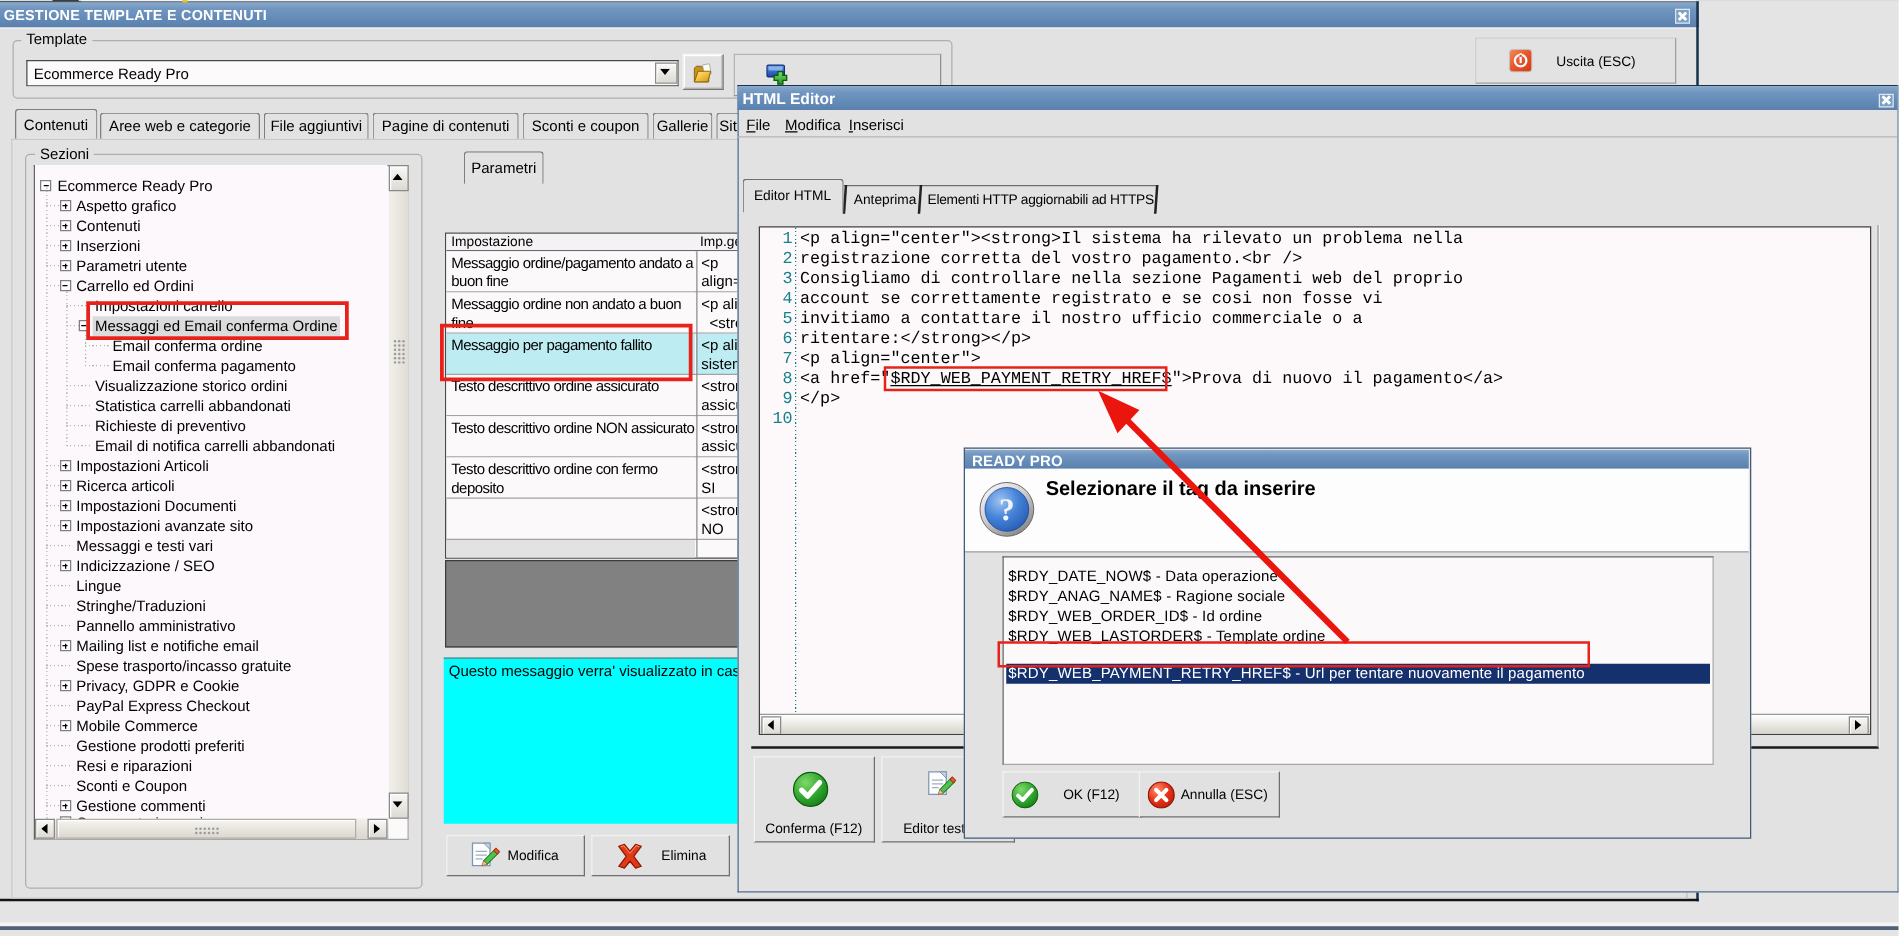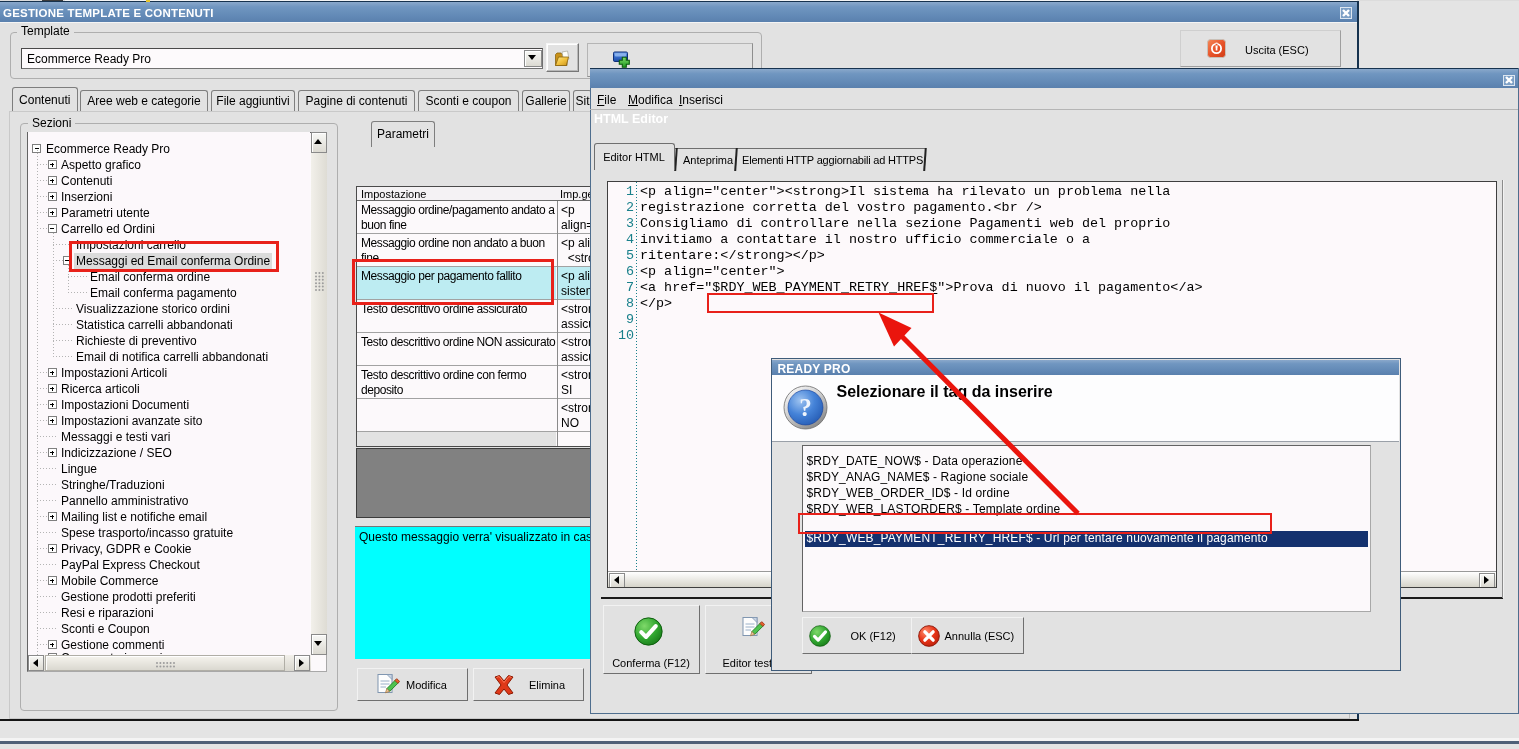--- a/index.html
+++ b/index.html
@@ -369,21 +369,21 @@
 <div class="bigbtn" style="left:473px;top:667.5px;width:111px;height:33.5px;z-index:1;">
       <div class="ab" style="left:18px;top:5px;"><svg width="24" height="22" viewBox="0 0 24 22">
           <path d="M3 3 L7.5 1.5 L12 7 L16.5 1.5 L21 3 L15 11 L21 19 L16.5 20.5 L12 15 L7.5 20.5 L3 19 L9 11 Z" fill="#e03818" stroke="#8c1800" stroke-width="1" stroke-linejoin="round"></path>
           <path d="M4.5 3.5 L7 2.5 L12 8.5 L17 2.5 L19.5 3.5" fill="none" stroke="#ff8866" stroke-width="1" opacity="0.8"></path>
         </svg></div>
       <div class="ab" style="left:55px;top:10px;font-size:11px;">Elimina</div>
     </div>
 <div class="ab" style="left:590px;top:68px;width:928.5px;height:646px;background:#e2e2e2;border-left:1.5px solid #4f6e8e;border-right:1.5px solid #4f6e8e;border-bottom:1.5px solid #4f6e8e;z-index:10;">
 <div class="ab" style="left:-1.5px;top:0;width:928.5px;height:1.3px;background:#17334f;"></div>
 <div class="ab tbar" style="left:-1.5px;top:1.3px;width:928.5px;height:18.7px;"></div>
-<div class="ab ttext" style="left:3px;top:4.5px;margin-top:40px;">HTML Editor</div>
+<div class="ab ttext" style="left:3px;top:4.5px;">HTML Editor</div>
 <div class="xbtn" style="left:912px;top:6.5px;">
         <svg width="8" height="8" viewBox="0 0 8 8">
           <path d="M1 1 L7 7 M7 1 L1 7" stroke="#fff" stroke-width="2.4"></path>
         </svg>
       </div>
 <div class="ab menu" style="left:6px;top:25px;font-size:12px;"><u>F</u>ile</div>
 <div class="ab menu" style="left:37px;top:25px;font-size:12px;"><u>M</u>odifica</div>
 <div class="ab menu" style="left:88px;top:25px;font-size:12px;"><u>I</u>nserisci</div>
 <div class="ab" style="left:-1.5px;top:40.5px;width:928.5px;height:1px;background:#b5b5b5;"></div>
 <div class="tab" style="left:2.5px;top:74.5px;width:81px;height:27.5px;line-height:26px;z-index:2;border-color:#6f6f6f;font-size:11px;">Editor HTML</div>
@@ -407,20 +407,21 @@
 <div class="gl">7</div>
 <div class="gl">8</div>
 <div class="gl">9</div>
 <div class="gl">10</div>
         </div>
 <div class="ab" style="left:28px;top:0;width:1px;height:388px;background-image:repeating-linear-gradient(to bottom,#19808b 0 1px,transparent 1px 3px);"></div>
 <div class="ab mono" style="left:32.5px;top:2px;">
           <div class="cl">&lt;p align="center"&gt;&lt;strong&gt;Il sistema ha rilevato un problema nella</div>
 <div class="cl">registrazione corretta del vostro pagamento.&lt;br /&gt;</div>
 <div class="cl">Consigliamo di controllare nella sezione Pagamenti web del proprio</div>
+<div class="cl">account se correttamente registrato e se cosi non fosse vi</div>
 <div class="cl">invitiamo a contattare il nostro ufficio commerciale o a</div>
 <div class="cl">ritentare:&lt;/strong&gt;&lt;/p&gt;</div>
 <div class="cl">&lt;p align="center"&gt;</div>
 <div class="cl">&lt;a href="<span class="tagu">$RDY_WEB_PAYMENT_RETRY_HREF$</span>"&gt;Prova di nuovo il pagamento&lt;/a&gt;</div>
 <div class="cl">&lt;/p&gt;</div>
 <div class="cl">&nbsp;</div>
         </div>
 <div class="ab" style="left:0;top:388.5px;width:888.5px;height:16.5px;background:linear-gradient(#ffffff,#d6d4ca);border-top:1px solid #999;">
 <div class="arrbtn" style="left:1px;top:1px;width:16px;height:15px;">
             <svg width="6" height="9">

